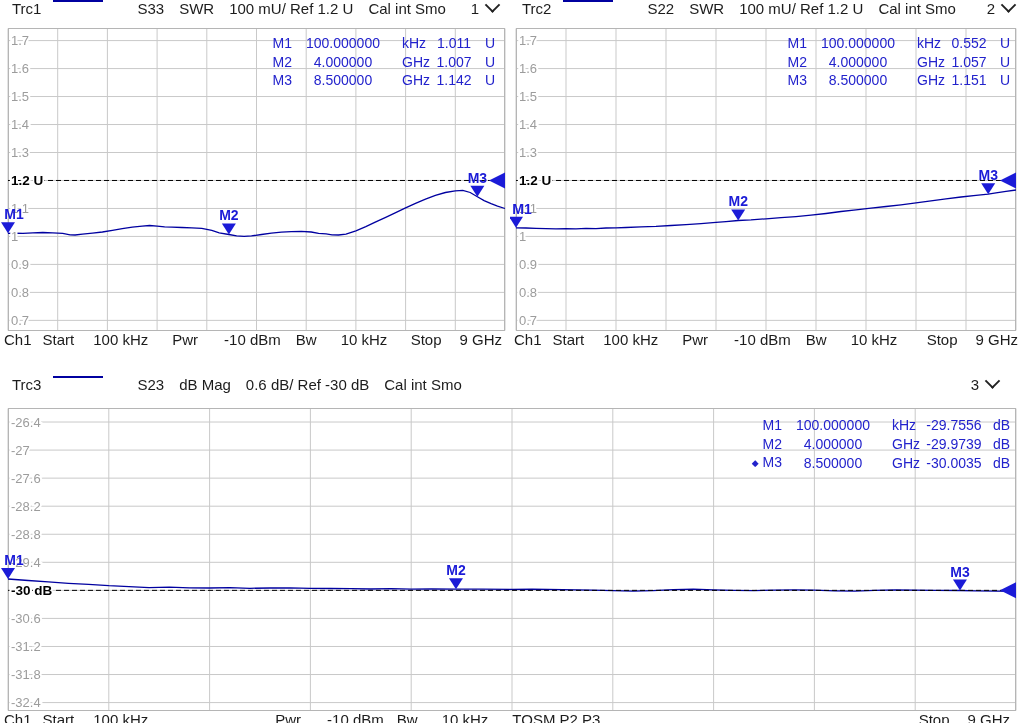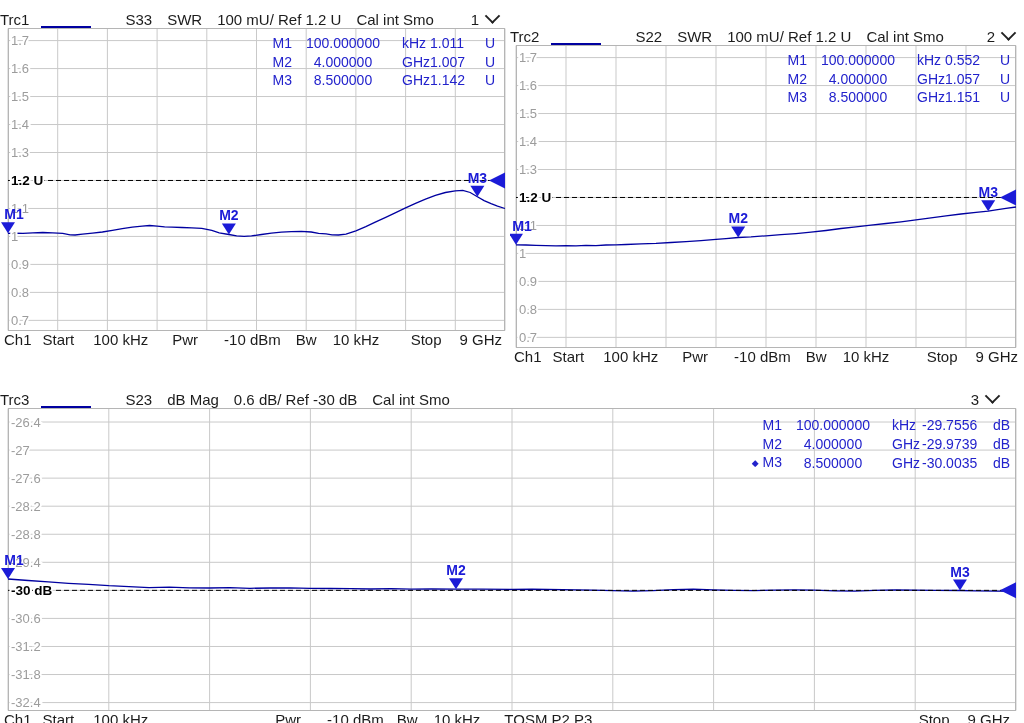--- a/index.html
+++ b/index.html
@@ -3,61 +3,61 @@
 <meta charset="utf-8">
 <style>
   html,body{margin:0;padding:0}
   body{
     width:1024px;height:723px;background:#fff;position:relative;overflow:hidden;
     font-family:"Liberation Sans",sans-serif;color:#1c1c1c;
     -webkit-font-smoothing:antialiased;
   }
   .panel{position:absolute;background:#fff;overflow:hidden}
   #p-tl{left:0;top:0;width:508px;height:360px}
-  #p-tr{left:510px;top:17px;width:514px;height:360px}
+  #p-tr{left:510px;top:0;width:514px;height:360px}
   #p-b{left:0;top:376px;width:1024px;height:361px}
 
-  .hdr{height:28px;display:flex;align-items:flex-end;font-size:15px;white-space:nowrap}
+  .hdr{height:28px;display:flex;align-items:flex-start;font-size:15px;padding-left:12px;white-space:nowrap}
   #p-b .hdr{height:32px}
   .tline{width:50px;height:2px;background:#0000a0;margin-left:12px;flex:0 0 auto}
   .h-sp{margin-left:34px}
   .h-it{margin-left:15px}
   .chgrp{margin-left:auto;display:flex;align-items:center;padding-right:10px;cursor:default}
   #p-b .chgrp{padding-right:26px}
   .chev{width:9px;height:9px;border-right:2px solid #222;border-bottom:2px solid #222;
         transform:rotate(45deg) translate(-1px,-1px);margin-left:8px;margin-top:-4px}
 
   svg{display:block;shape-rendering:geometricPrecision}
 
   .ftr{height:29px;display:flex;align-items:flex-start;font-size:15px;white-space:nowrap;padding-right:6px}
   .ftr-b{height:26px;padding-right:14px}
   .f-ch{margin-left:4px}
   .f-sl{margin-left:11px}
   .f-sv{margin-left:19px}
   .f-pl{margin-left:24px}
   .f-pv{margin-left:26px}
   .f-bl{margin-left:15px}
-  .f-bv{margin-left:16px}
+  .f-bv{margin-left:24px}
   .f-to{margin-left:24px}
   .f-stl{margin-left:auto}
   .f-stv{margin-left:18px}
   .ftr-b .f-pl{margin-left:127px}
   .ftr-b .f-bl{margin-left:13px}
 
   .mtable{position:absolute;font-size:14px;color:#2222cc;white-space:nowrap}
   #mt0{top:34px;right:10px}
   #mt1{top:34px;right:11px}
   #mt2{top:40px;right:12px}
   .mrow{display:grid;align-items:center;line-height:18.5px}
   .mt-top .mrow{grid-template-columns:46px 102px 36px 48px 20px}
   .mt-b  .mrow{grid-template-columns:46px 102px 38px 64px 26px}
   .m-name{text-align:right}
   .m-freq{text-align:center}
   .m-unit{text-align:left;padding-left:8px}
-  .m-val{text-align:left}
+  .m-val{text-align:center}
   .m-vu{text-align:left;padding-left:7px}
   .m-dia{font-size:9px;margin-right:4px;vertical-align:1px}
 
   .ticklab{fill:#9c9c9c;font-size:13px;paint-order:stroke;stroke:#fff;stroke-width:4px;font-family:"Liberation Sans",sans-serif}
   .reflab{fill:#000;font-size:13.5px;font-weight:600;paint-order:stroke;stroke:#fff;stroke-width:4px;font-family:"Liberation Sans",sans-serif}
   .mlab{fill:#1b1bd7;font-size:14px;font-weight:700;text-anchor:middle;font-family:"Liberation Sans",sans-serif}
 </style>
 </head>
 <body>
 

